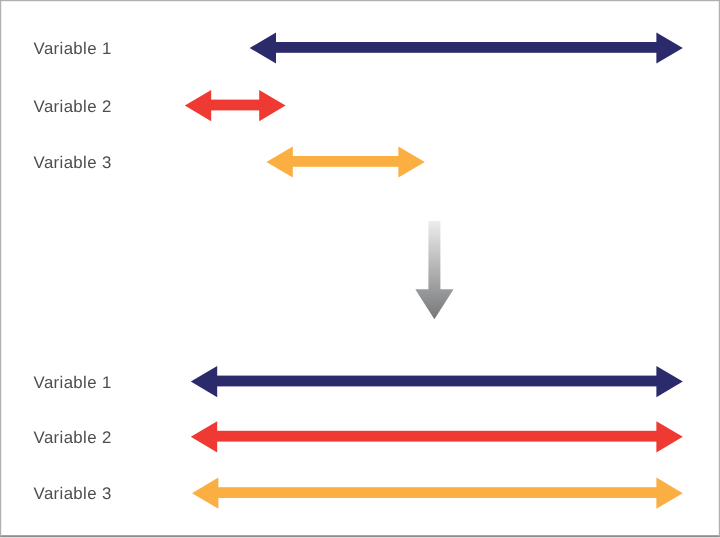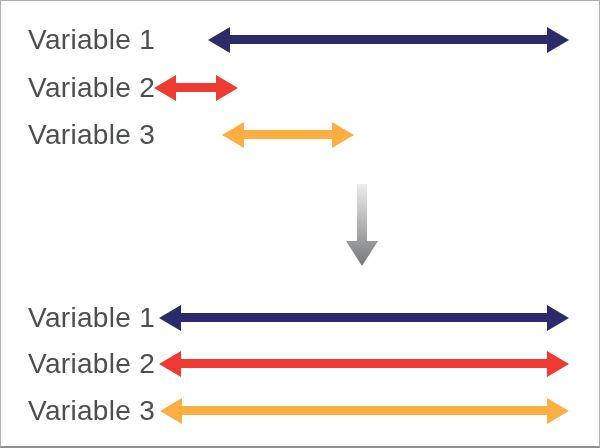--- a/index.html
+++ b/index.html
@@ -11,21 +11,21 @@
     border:1px solid #b0b0b0;
     border-bottom:2px solid #8f8f8f;
     font-family:"Liberation Sans", sans-serif;
     overflow:hidden;
   }
   .var-label{
     position:absolute;
     left:27px;
     height:28px;
     line-height:28px;
-    font-size:28px;
+    font-size:14px;
     letter-spacing:0.3px;
     color:#4d4e50;
     white-space:nowrap;
   }
   .arrow{
     position:absolute;
     height:26px;
   }
   .arrow .head{
     position:absolute;

